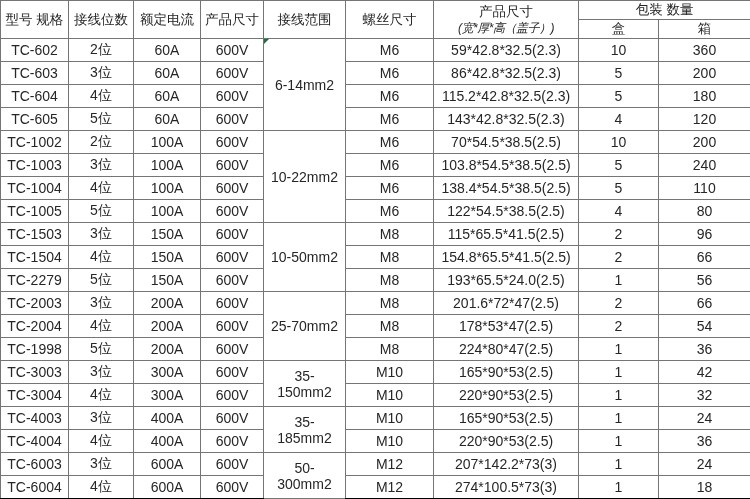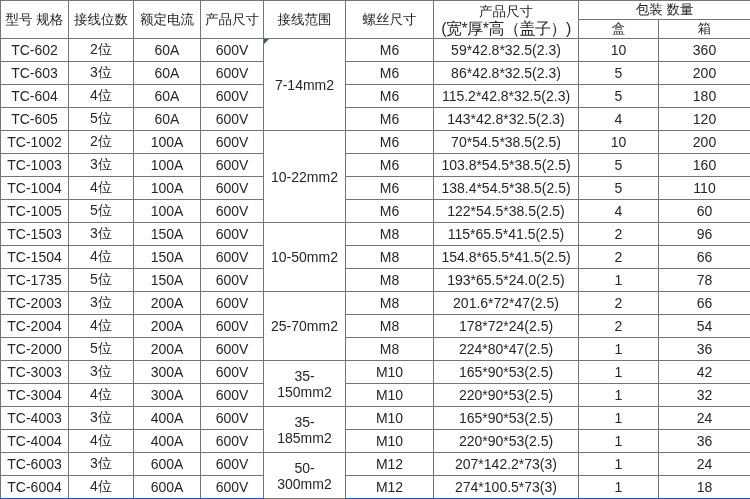--- a/index.html
+++ b/index.html
@@ -5,25 +5,25 @@
   html,body{margin:0;padding:0;background:#ffffff;}
   body{width:750px;height:499px;overflow:hidden;
        font-family:"Liberation Sans","DejaVu Sans",sans-serif;color:#262626;}
   table{border-collapse:collapse;table-layout:fixed;width:750px;}
   th,td{border:1px solid #757575;padding:0;text-align:center;vertical-align:middle;
         font-size:14px;font-weight:normal;color:#262626;overflow:hidden;white-space:nowrap;}
   thead tr{height:19px;}
   tbody tr{height:23px;}
   thead th{font-size:13.5px;}
   .size-head-line1{display:block;line-height:17px;font-size:13.5px;}
-  .size-head-line2{display:block;line-height:17px;font-size:16px;letter-spacing:-0.5px;}
+  .size-head-line2{display:block;line-height:17px;font-size:12px;letter-spacing:-0.5px;font-style:italic;}
   td.range-cell{white-space:pre-line;line-height:16px;position:relative;}
   td.range-cell.flag::before{content:"";position:absolute;left:0;top:0;
         border-top:5px solid #1E7145;border-right:5px solid transparent;}
-  tbody tr:last-child td{border-bottom:2px solid #1d4ed8;}
+  tbody tr:last-child td{border-bottom:2px solid #000000;}
   col.c-model{width:68px;} col.c-pos{width:65px;} col.c-cur{width:67px;}
   col.c-volt{width:63px;} col.c-range{width:82px;} col.c-screw{width:88px;}
   col.c-size{width:145px;} col.c-box{width:80px;} col.c-carton{width:92px;}
 </style>
 </head>
 <body>
 
 <table>
   <colgroup>
     <col class="c-model">
@@ -54,21 +54,21 @@
       <th>盒</th>
       <th>箱</th>
     </tr>
   </thead>
   <tbody>
       <tr>
         <td>TC-602</td>
         <td>2位</td>
         <td>60A</td>
         <td>600V</td>
-        <td class="range-cell flag" rowspan="4">7-14mm2</td>
+        <td class="range-cell flag" rowspan="4">6-14mm2</td>
         <td>M6</td>
         <td>59*42.8*32.5(2.3)</td>
         <td>10</td>
         <td>360</td>
       </tr>
       <tr>
         <td>TC-603</td>
         <td>3位</td>
         <td>60A</td>
         <td>600V</td>
@@ -109,41 +109,41 @@
         <td>200</td>
       </tr>
       <tr>
         <td>TC-1003</td>
         <td>3位</td>
         <td>100A</td>
         <td>600V</td>
         <td>M6</td>
         <td>103.8*54.5*38.5(2.5)</td>
         <td>5</td>
-        <td>160</td>
+        <td>240</td>
       </tr>
       <tr>
         <td>TC-1004</td>
         <td>4位</td>
         <td>100A</td>
         <td>600V</td>
         <td>M6</td>
         <td>138.4*54.5*38.5(2.5)</td>
         <td>5</td>
         <td>110</td>
       </tr>
       <tr>
         <td>TC-1005</td>
         <td>5位</td>
         <td>100A</td>
         <td>600V</td>
         <td>M6</td>
         <td>122*54.5*38.5(2.5)</td>
         <td>4</td>
-        <td>60</td>
+        <td>80</td>
       </tr>
       <tr>
         <td>TC-1503</td>
         <td>3位</td>
         <td>150A</td>
         <td>600V</td>
         <td class="range-cell" rowspan="3">10-50mm2</td>
         <td>M8</td>
         <td>115*65.5*41.5(2.5)</td>
         <td>2</td>
@@ -153,52 +153,52 @@
         <td>TC-1504</td>
         <td>4位</td>
         <td>150A</td>
         <td>600V</td>
         <td>M8</td>
         <td>154.8*65.5*41.5(2.5)</td>
         <td>2</td>
         <td>66</td>
       </tr>
       <tr>
-        <td>TC-1735</td>
+        <td>TC-2279</td>
         <td>5位</td>
         <td>150A</td>
         <td>600V</td>
         <td>M8</td>
         <td>193*65.5*24.0(2.5)</td>
         <td>1</td>
-        <td>78</td>
+        <td>56</td>
       </tr>
       <tr>
         <td>TC-2003</td>
         <td>3位</td>
         <td>200A</td>
         <td>600V</td>
         <td class="range-cell" rowspan="3">25-70mm2</td>
         <td>M8</td>
         <td>201.6*72*47(2.5)</td>
         <td>2</td>
         <td>66</td>
       </tr>
       <tr>
         <td>TC-2004</td>
         <td>4位</td>
         <td>200A</td>
         <td>600V</td>
         <td>M8</td>
-        <td>178*72*24(2.5)</td>
+        <td>178*53*47(2.5)</td>
         <td>2</td>
         <td>54</td>
       </tr>
       <tr>
-        <td>TC-2000</td>
+        <td>TC-1998</td>
         <td>5位</td>
         <td>200A</td>
         <td>600V</td>
         <td>M8</td>
         <td>224*80*47(2.5)</td>
         <td>1</td>
         <td>36</td>
       </tr>
       <tr>
         <td>TC-3003</td>

